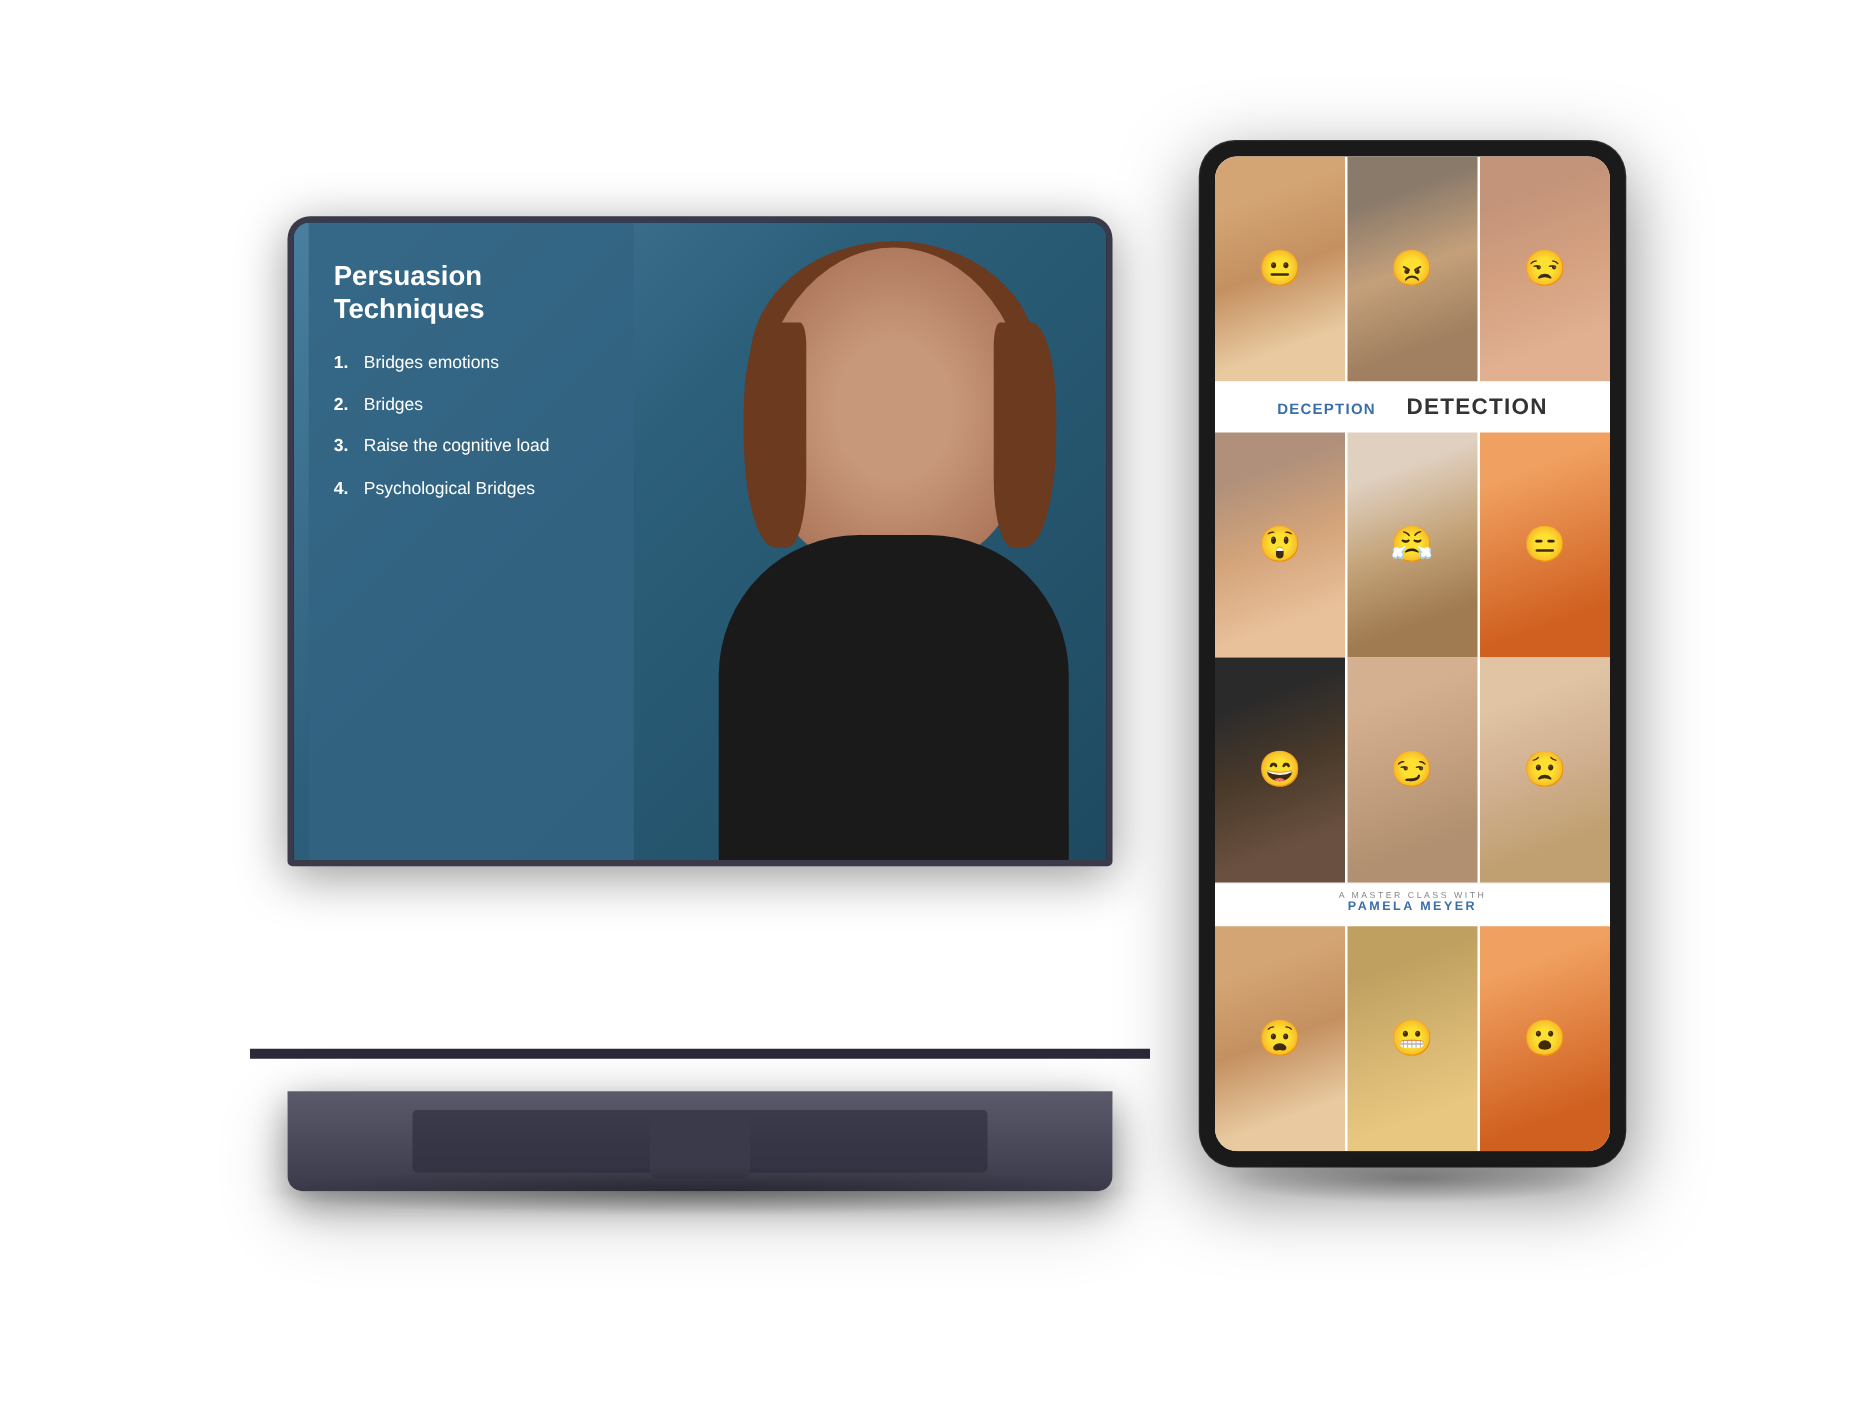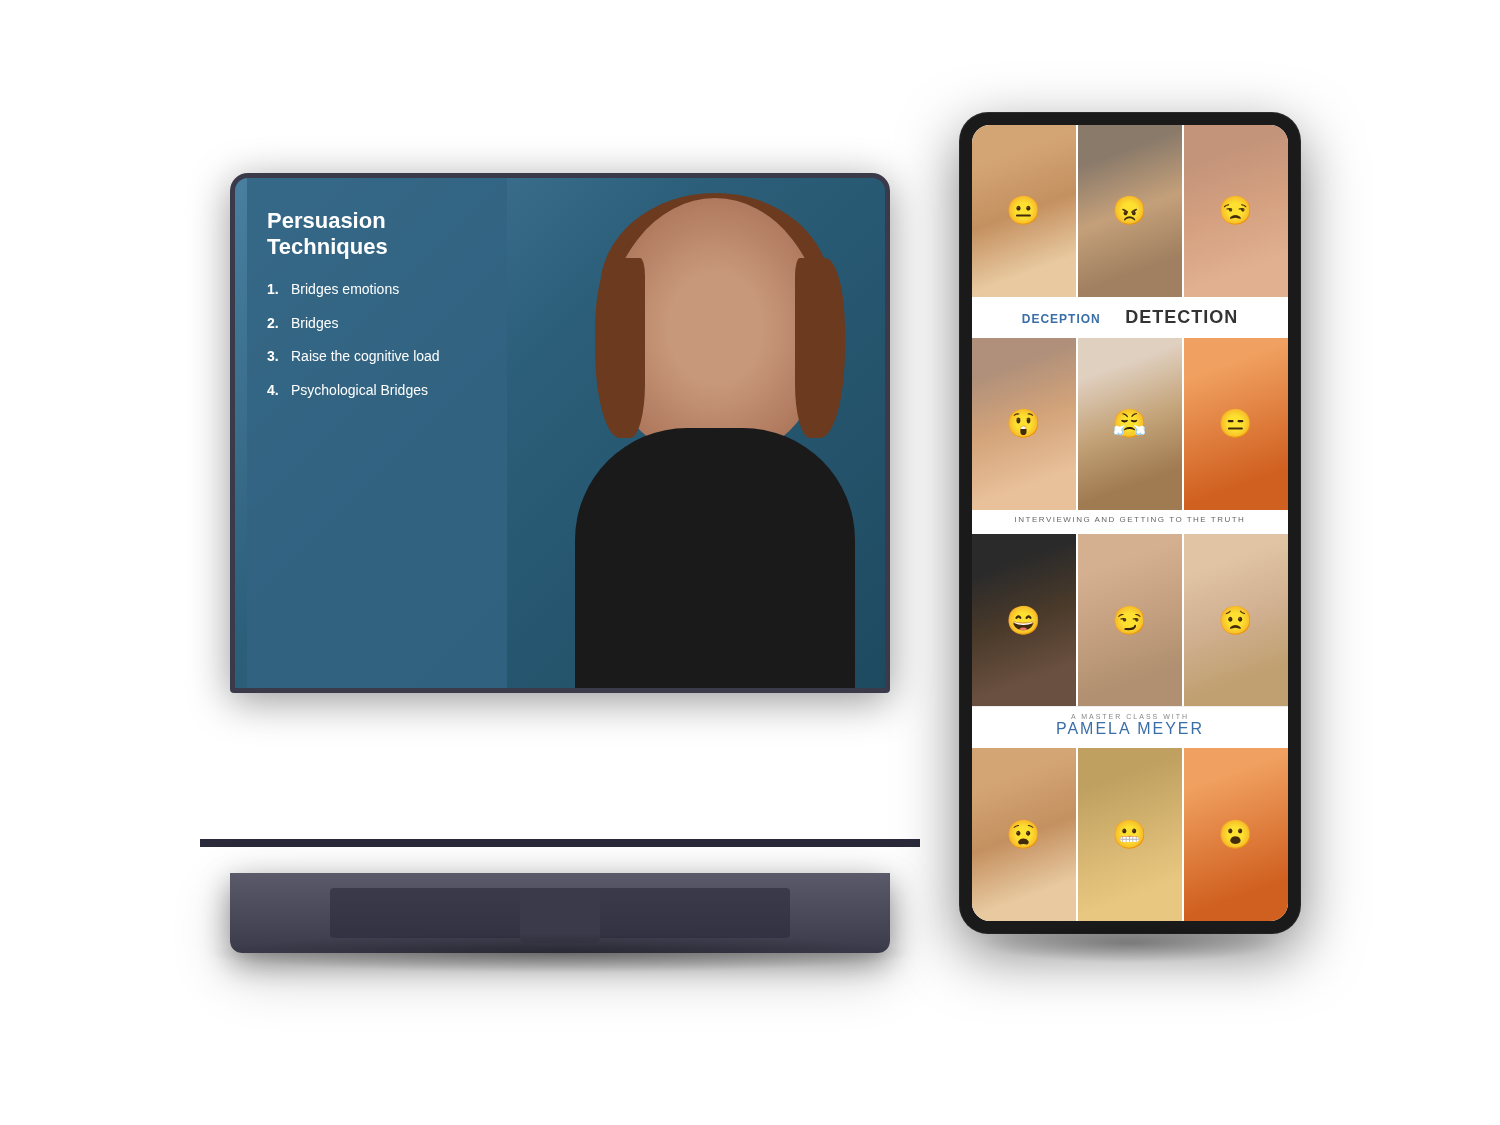--- a/index.html
+++ b/index.html
@@ -303,22 +303,22 @@
     }
 
     .master-class-label {
       font-size: 7px;
       color: #888;
       letter-spacing: 2px;
       text-transform: uppercase;
     }
 
     .pamela-name {
-      font-size: 16px;
-      font-weight: normal;
+      font-size: 10px;
+      font-weight: bold;
       color: #3a6ea8;
       letter-spacing: 2px;
       text-transform: uppercase;
     }
 
     
     .tablet-shadow {
       position: absolute;
       bottom: -30px;
       left: 20px;
@@ -419,24 +419,20 @@
             <div class="person-face">😲</div>
           </div>
           <div class="face-cell face-6">
             <div class="person-face">😤</div>
           </div>
           <div class="face-cell face-7">
             <div class="person-face">😑</div>
           </div>
         </div>
 
-        <div class="subtitle-band">
-          <div class="subtitle-text">INTERVIEWING AND
-GETTING TO THE TRUTH</div>
-        </div>
 
         <div style="display:grid; grid-template-columns: repeat(3,1fr); gap:2px; flex:1.2;">
           <div class="face-cell face-9">
             <div class="person-face">😄</div>
           </div>
           <div class="face-cell face-10">
             <div class="person-face">😏</div>
           </div>
           <div class="face-cell face-11">
             <div class="person-face">😟</div>

